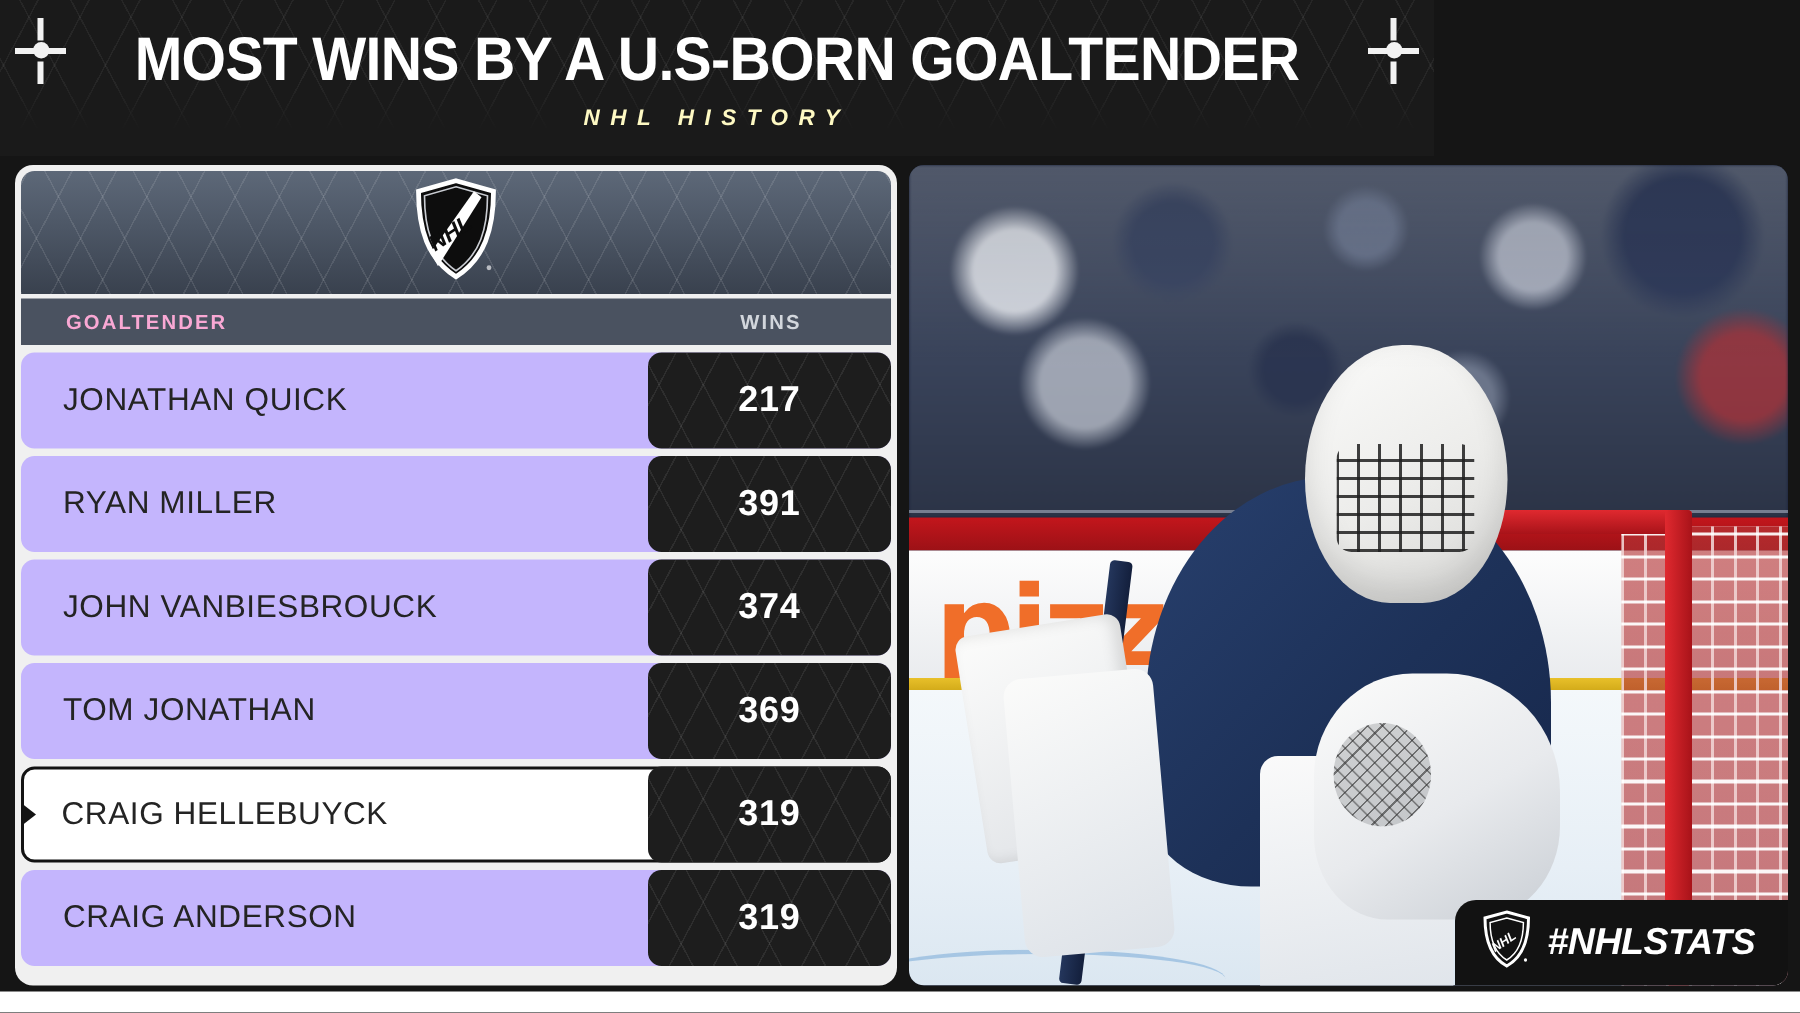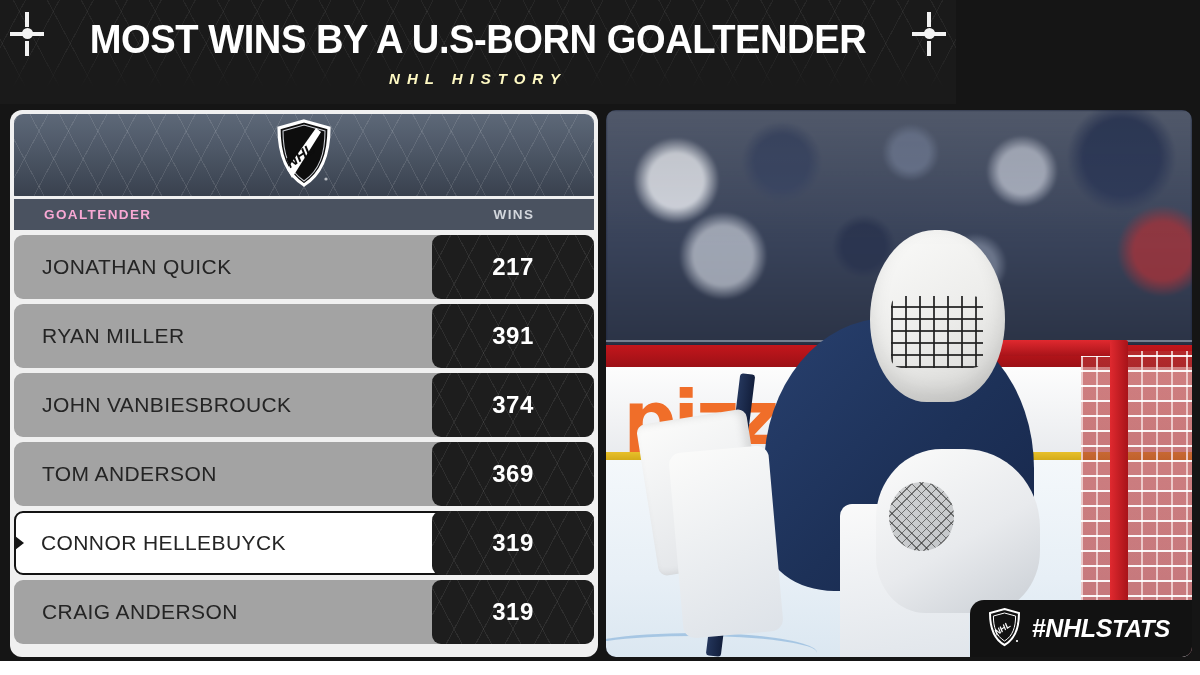--- a/index.html
+++ b/index.html
@@ -103,21 +103,21 @@
   }
   .col-header .ch-wins {
     position:absolute; left:419px; width:162px; text-align:center;
     color:#d2d6dc; font-size:13.5px; font-weight:bold; letter-spacing:1.4px;
   }
   .rows { position:relative; margin:5px 4px 0 4px; }
   .row {
     position:relative;
     height:64px;
     margin-bottom:5px;
-    background:#a3a3a3;
+    background:#c4b5fd;
     border-radius:9px;
   }
   .row.highlight {
     border:2.5px solid #131313;
     background:#ffffff;
   }
   .row-marker {
     position:absolute; left:-1px; top:50%;
     transform:translateY(-50%);
     width:0; height:0;
@@ -405,30 +405,30 @@
 
       <div class="row">
         <span class="row-name">JOHN VANBIESBROUCK</span>
         <div class="row-value">
           <div class="lattice"></div>
           <span>374</span>
         </div>
       </div>
 
       <div class="row">
-        <span class="row-name">TOM ANDERSON</span>
+        <span class="row-name">TOM JONATHAN</span>
         <div class="row-value">
           <div class="lattice"></div>
           <span>369</span>
         </div>
       </div>
 
       <div class="row highlight">
         <div class="row-marker"></div>
-        <span class="row-name">CONNOR HELLEBUYCK</span>
+        <span class="row-name">CRAIG HELLEBUYCK</span>
         <div class="row-value">
           <div class="lattice"></div>
           <span>319</span>
         </div>
       </div>
 
       <div class="row">
         <span class="row-name">CRAIG ANDERSON</span>
         <div class="row-value">
           <div class="lattice"></div>

